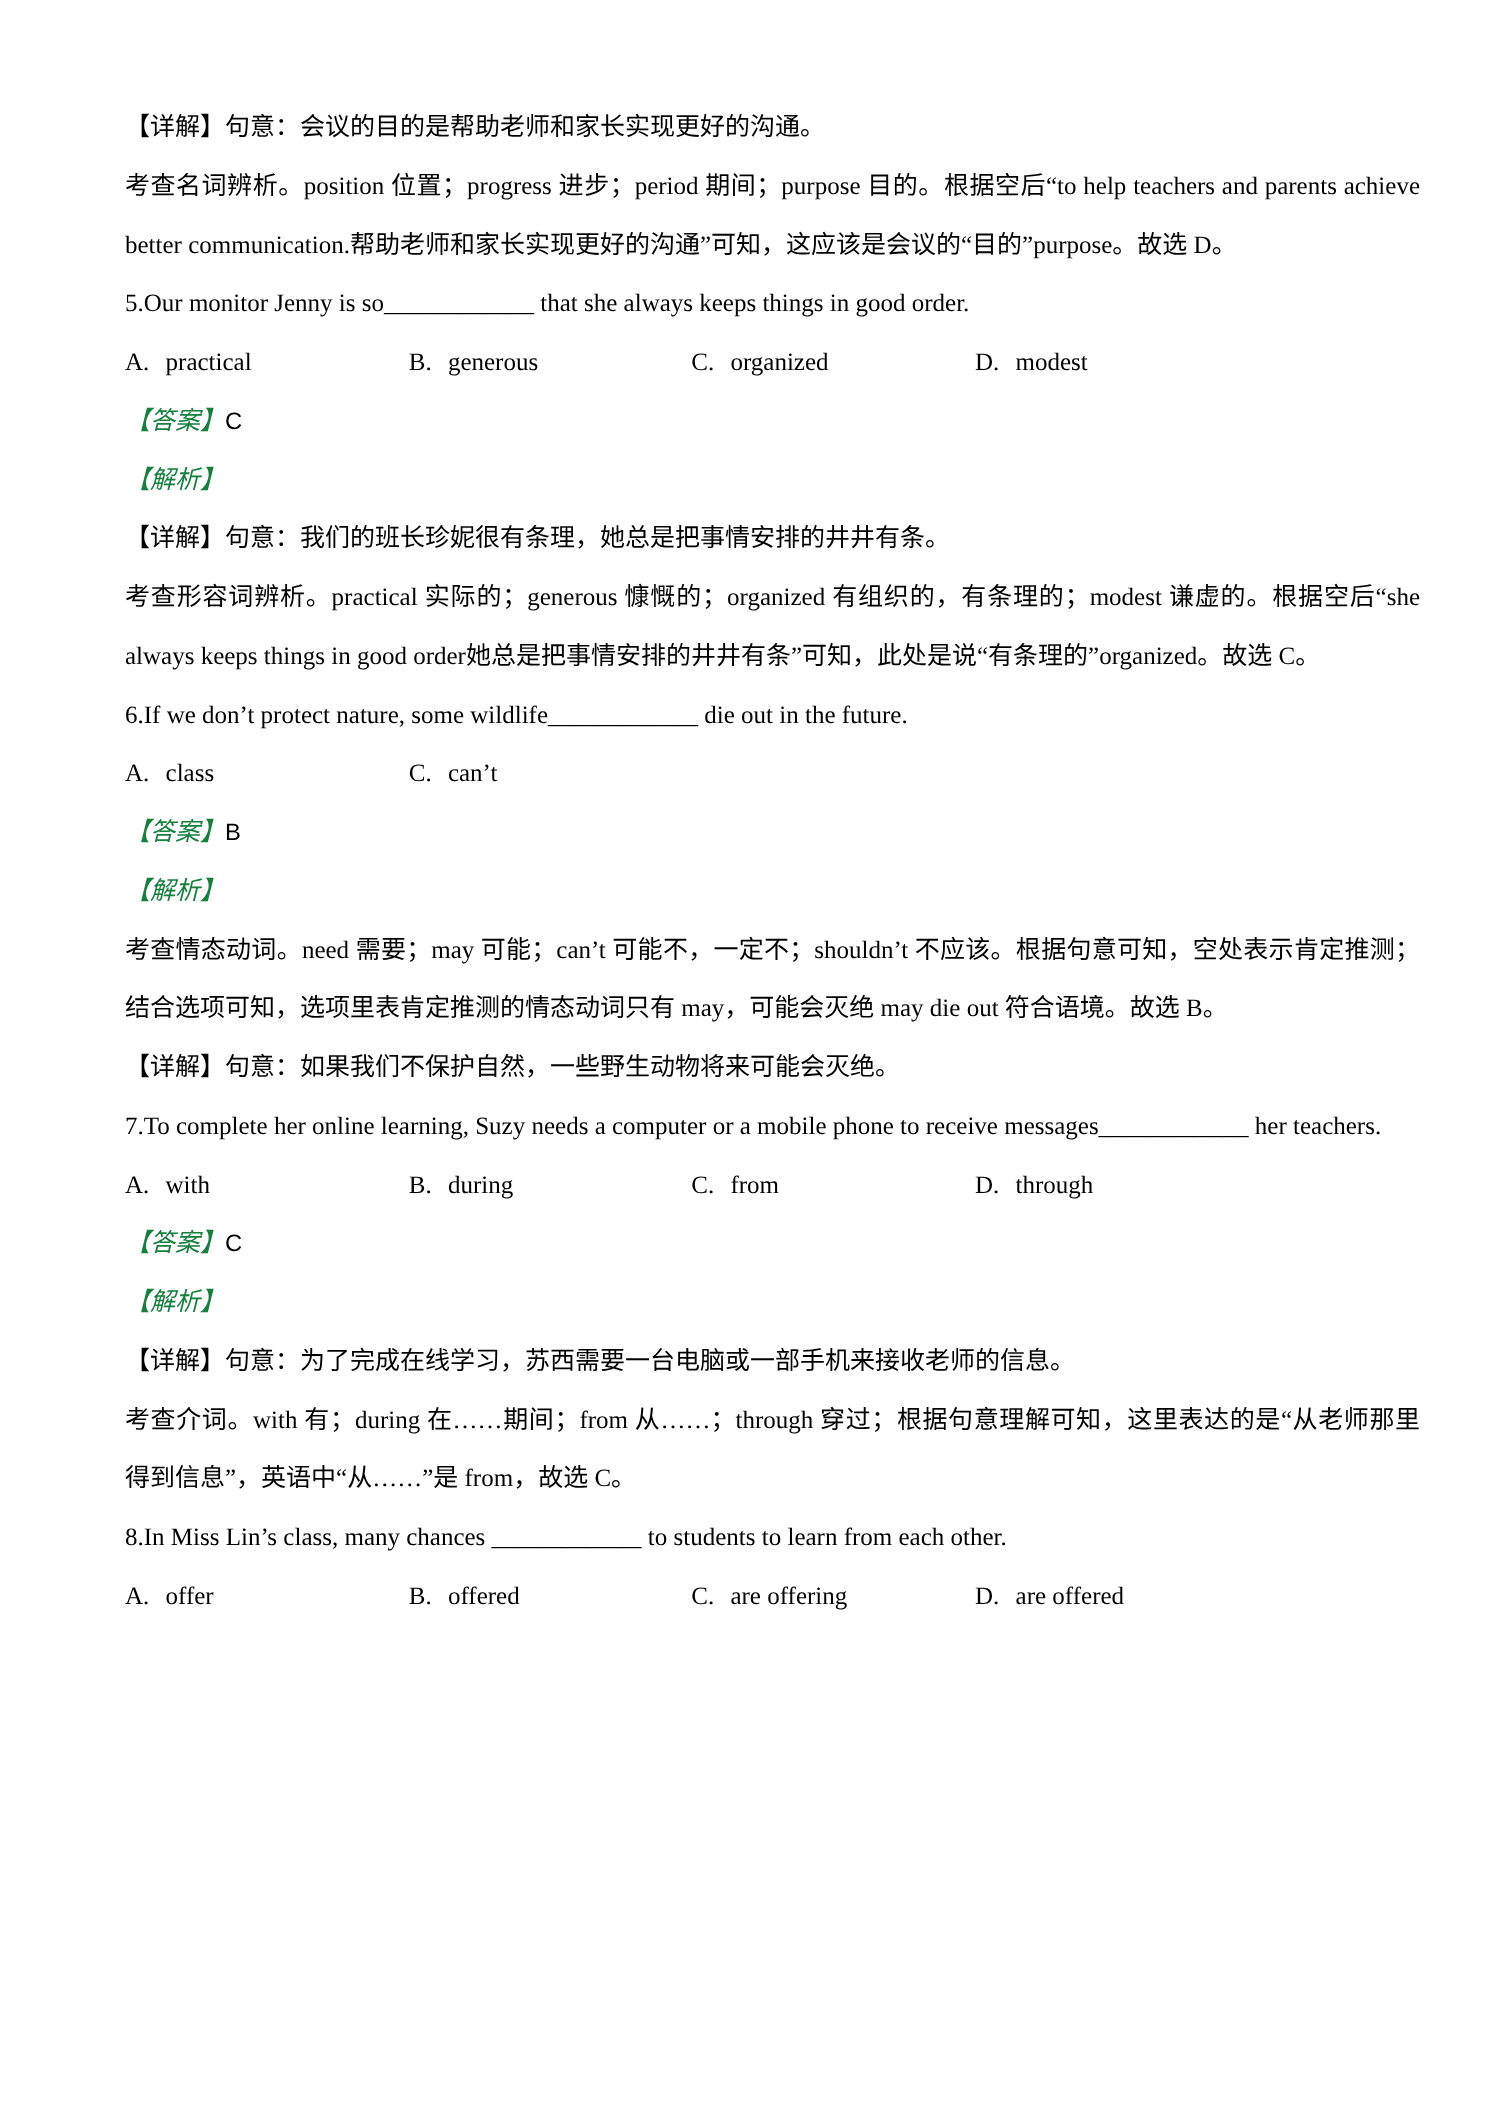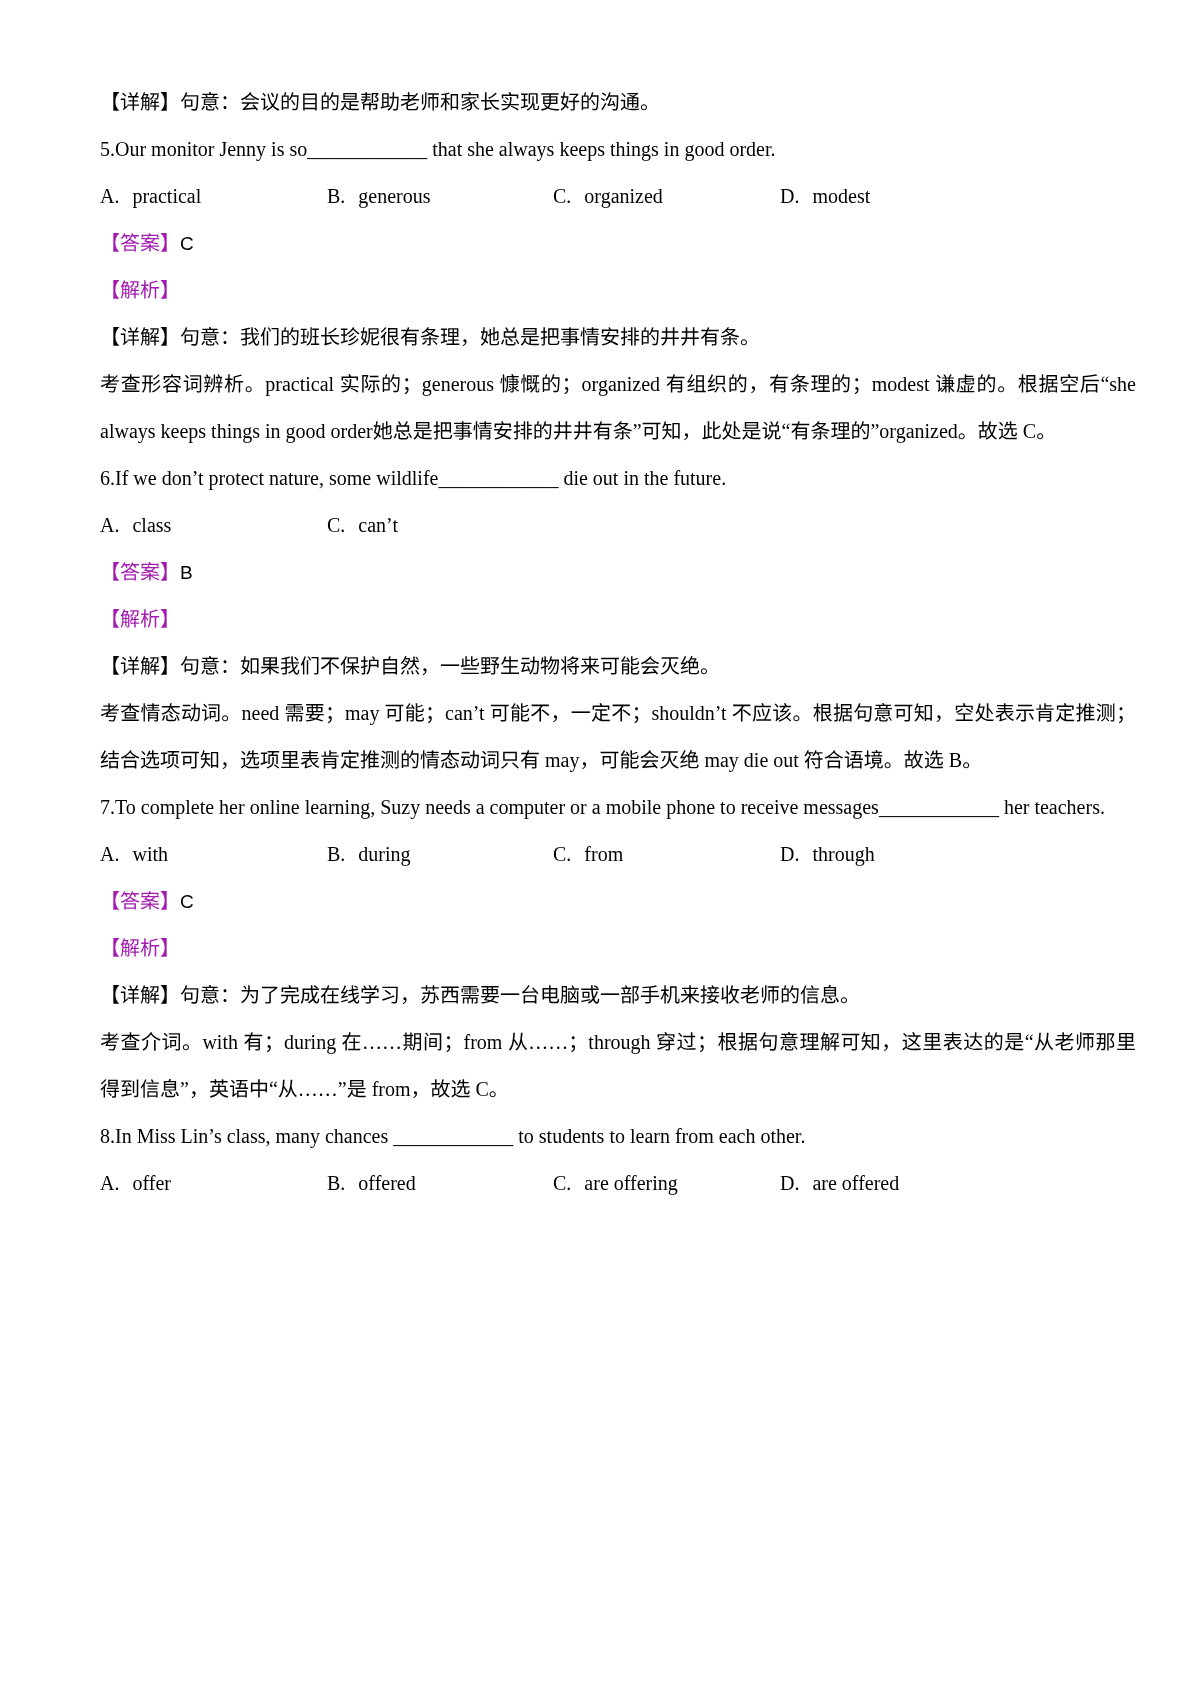--- a/index.html
+++ b/index.html
@@ -19,51 +19,52 @@
     text-align: justify;
     word-break: break-word;
   }
   .options-row {
     display: grid;
     grid-template-columns: 227px 226px 227px 1fr;
     line-height: 47px;
     font-family: Liberation Serif, serif;
   }
   .opt-letter { display: inline-block; margin-right: 13px; }
-  .blue { color: #a21caf; }
+  .blue { color: #15803d; font-style: italic; }
   .answer-value {
     font-family: "Liberation Sans", "DejaVu Sans", sans-serif;
     font-size: 19px;
   }
 </style>
 </head>
 <body>
 
 <div class="page" id="doc">
     <p class="line">【详解】句意：会议的目的是帮助老师和家长实现更好的沟通。</p>
+    <p class="line">考查名词辨析。position 位置；progress 进步；period 期间；purpose 目的。根据空后“to help teachers and parents achieve better communication.帮助老师和家长实现更好的沟通”可知，这应该是会议的“目的”purpose。故选 D。</p>
     <p class="line">5.Our monitor Jenny is so____________ that she always keeps things in good order.</p>
     <div class="options-row">
       <div class="opt"><span class="opt-letter">A.</span><span>practical</span></div>
       <div class="opt"><span class="opt-letter">B.</span><span>generous</span></div>
       <div class="opt"><span class="opt-letter">C.</span><span>organized</span></div>
       <div class="opt"><span class="opt-letter">D.</span><span>modest</span></div>
     </div>
     <p class="line"><span class="blue">【答案】</span><span class="answer-value">C</span></p>
     <p class="line"><span class="blue">【解析】</span></p>
     <p class="line">【详解】句意：我们的班长珍妮很有条理，她总是把事情安排的井井有条。</p>
     <p class="line">考查形容词辨析。practical 实际的；generous 慷慨的；organized 有组织的，有条理的；modest 谦虚的。根据空后“she always keeps things in good order她总是把事情安排的井井有条”可知，此处是说“有条理的”organized。故选 C。</p>
     <p class="line">6.If we don’t protect nature, some wildlife____________ die out in the future.</p>
     <div class="options-row">
       <div class="opt"><span class="opt-letter">A.</span><span>class</span></div>
       <div class="opt"><span class="opt-letter">C.</span><span>can’t</span></div>
     </div>
     <p class="line"><span class="blue">【答案】</span><span class="answer-value">B</span></p>
     <p class="line"><span class="blue">【解析】</span></p>
+    <p class="line">考查情态动词。need 需要；may 可能；can’t 可能不，一定不；shouldn’t 不应该。根据句意可知，空处表示肯定推测；结合选项可知，选项里表肯定推测的情态动词只有 may，可能会灭绝 may die out 符合语境。故选 B。</p>
     <p class="line">【详解】句意：如果我们不保护自然，一些野生动物将来可能会灭绝。</p>
-    <p class="line">考查情态动词。need 需要；may 可能；can’t 可能不，一定不；shouldn’t 不应该。根据句意可知，空处表示肯定推测；结合选项可知，选项里表肯定推测的情态动词只有 may，可能会灭绝 may die out 符合语境。故选 B。</p>
     <p class="line">7.To complete her online learning, Suzy needs a computer or a mobile phone to receive messages____________ her teachers.</p>
     <div class="options-row">
       <div class="opt"><span class="opt-letter">A.</span><span>with</span></div>
       <div class="opt"><span class="opt-letter">B.</span><span>during</span></div>
       <div class="opt"><span class="opt-letter">C.</span><span>from</span></div>
       <div class="opt"><span class="opt-letter">D.</span><span>through</span></div>
     </div>
     <p class="line"><span class="blue">【答案】</span><span class="answer-value">C</span></p>
     <p class="line"><span class="blue">【解析】</span></p>
     <p class="line">【详解】句意：为了完成在线学习，苏西需要一台电脑或一部手机来接收老师的信息。</p>

